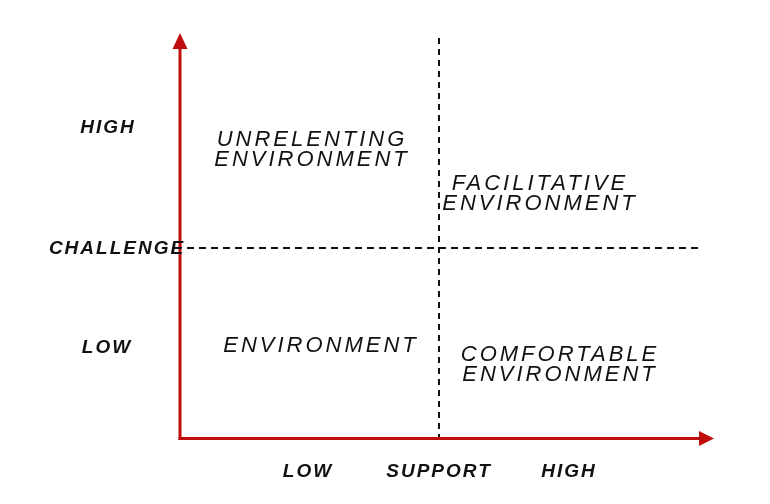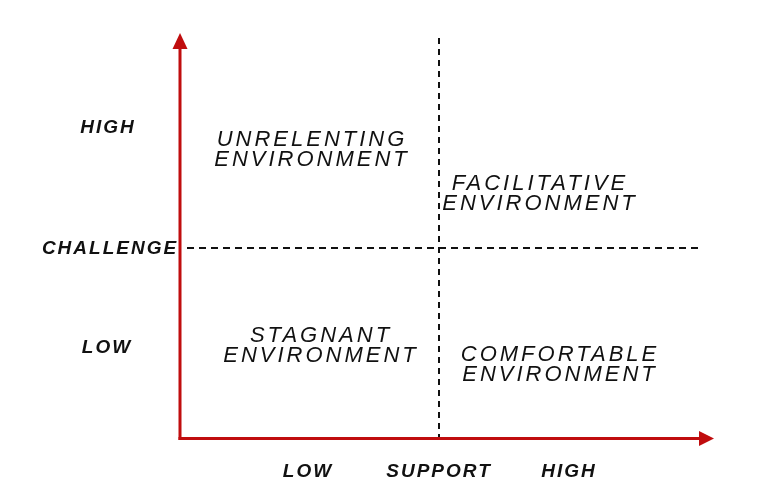--- a/index.html
+++ b/index.html
@@ -57,39 +57,38 @@
     <line x1="439" y1="38" x2="439" y2="437" stroke-width="2" stroke-dasharray="6 5" stroke="#111111"></line>
     <line x1="187" y1="248" x2="703" y2="248" stroke-width="2" stroke-dasharray="7 5" stroke="#111111"></line>
 
     <line x1="180" y1="46" x2="180" y2="440" stroke-width="3" stroke="#c00d0e"></line>
     <line x1="178.5" y1="438.5" x2="701" y2="438.5" stroke-width="3" stroke="#c00d0e"></line>
     <polygon points="180,33 172.5,49 187.5,49" fill="#c00d0e"></polygon>
     <polygon points="714,438.5 699,431 699,446" fill="#c00d0e"></polygon>
   </svg>
 
   <div class="axis-label" style="left:108px; top:127px;">HIGH</div>
-  <div class="axis-label" style="left:110px; top:248px;">CHALLENGE</div>
+  <div class="axis-label" style="left:117px; top:248px;">CHALLENGE</div>
   <div class="axis-label" style="left:107px; top:347px;">LOW</div>
 
   <div class="axis-label" style="left:308px; top:471px;">LOW</div>
   <div class="axis-label" style="left:439px; top:471px;">SUPPORT</div>
   <div class="axis-label" style="left:569px; top:471px;">HIGH</div>
 
   <div class="quad-label" style="left:312px; top:149px;text-align:center;">
     <div>UNRELENTING</div>
     <div>ENVIRONMENT</div>
   </div>
 
   <div class="quad-label" style="left:540px; top:149px;margin-top:44px;">
     <div>FACILITATIVE</div>
     <div>ENVIRONMENT</div>
   </div>
 
   <div class="quad-label" style="left:321px; top:345px;">
-    <div>STAGNANT</div>
     <div>ENVIRONMENT</div>
   </div>
 
   <div class="quad-label" style="left:560px; top:364px;">
     <div>COMFORTABLE</div>
     <div>ENVIRONMENT</div>
   </div>
 
 </div>
 

